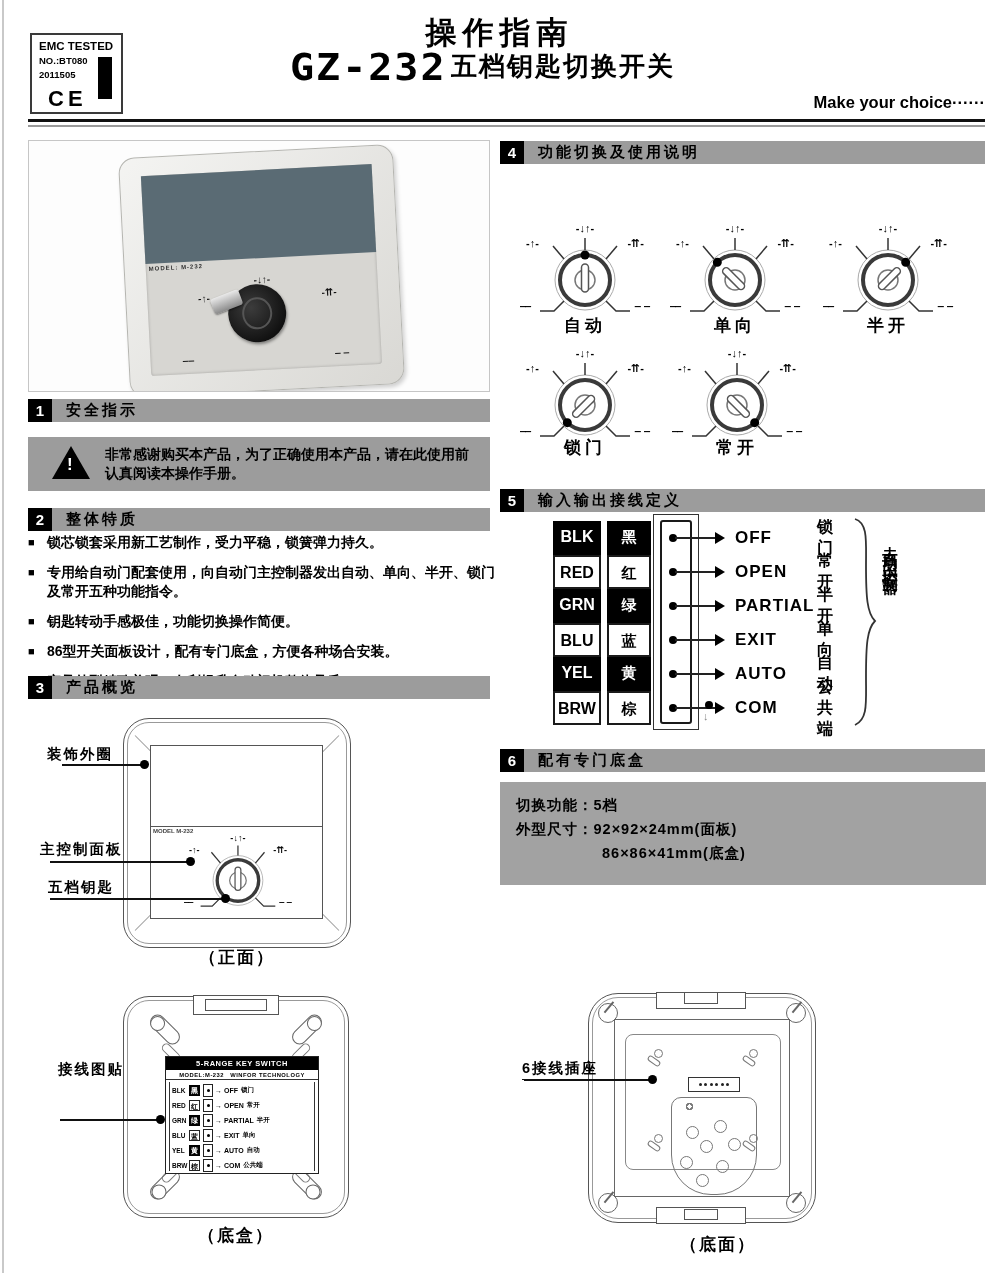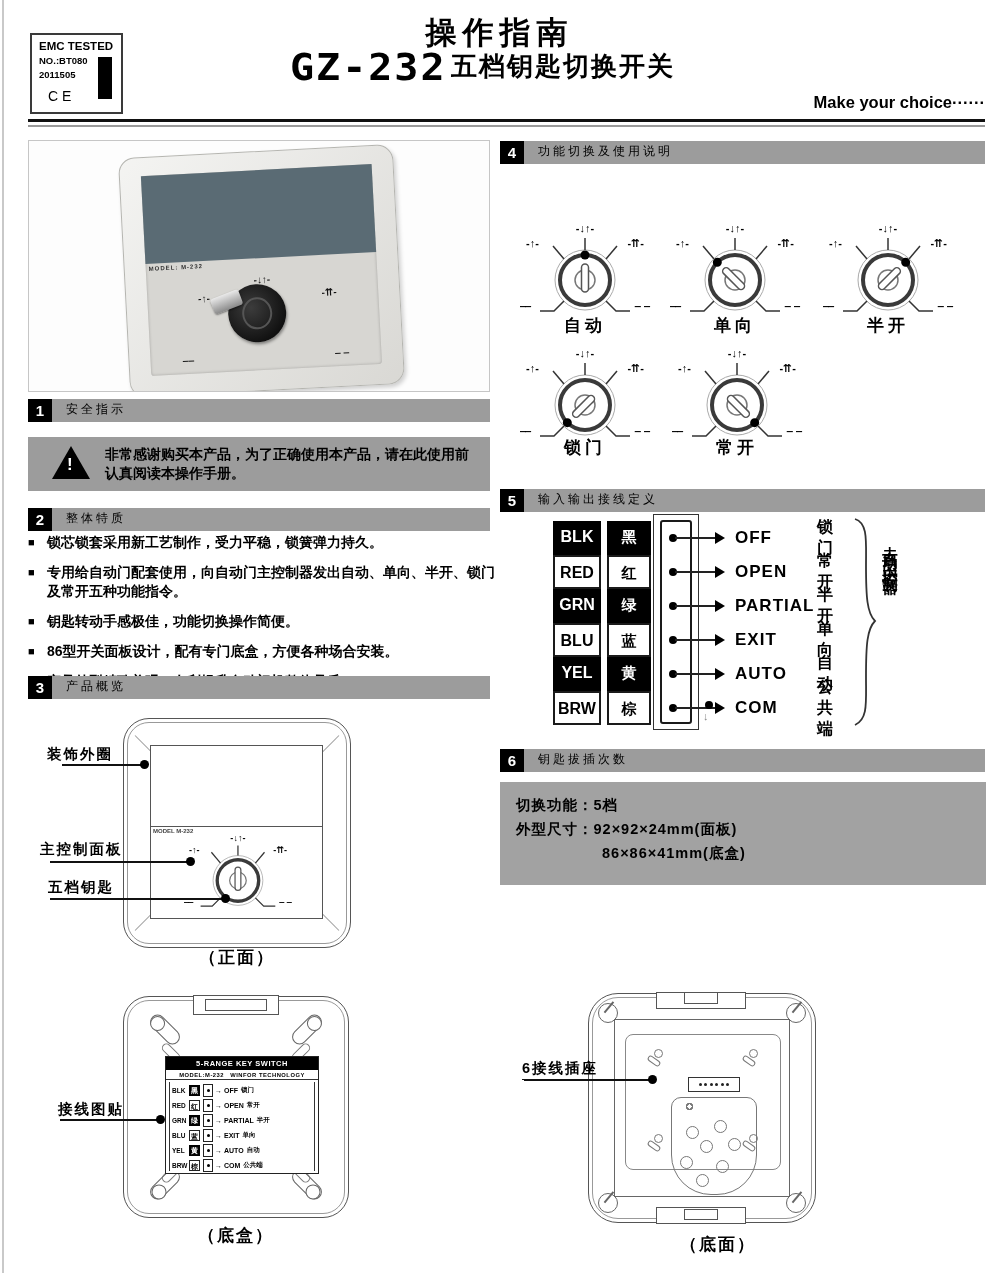--- a/index.html
+++ b/index.html
@@ -9,33 +9,33 @@
   .abs { position:absolute; }
 
   
   .page-edge { left:2px; top:0; width:2px; height:1273px; background:#c9c9c9; }
 
   
   .emc-box { left:30px; top:33px; width:93px; height:81px; border:2px solid #3a3a3a; background:#fff; padding:5px 0 0 7px; }
   .emc-l1 { font-size:11.5px; font-weight:bold; letter-spacing:0px; }
   .emc-l2,.emc-l3 { font-size:9.5px; font-weight:bold; margin-top:3px; }
   .emc-bar { position:absolute; right:9px; top:22px; width:14px; height:42px; background:#000; }
-  .emc-ce { position:absolute; left:16px; bottom:8px; font-size:14px; letter-spacing:4px; font-weight:400; }
+  .emc-ce { position:absolute; left:16px; bottom:0; font-size:22px; letter-spacing:4px; font-weight:700; }
   .doc-title { left:0; top:12px; width:999px; text-align:center; font-size:31px; font-weight:bold; letter-spacing:6px; }
   .model-line { left:290px; top:44px; width:600px; height:44px; }
   .model-logo { display:inline-block; font-size:40px; font-weight:900; letter-spacing:2px; transform:scaleY(0.92); font-family:"DejaVu Sans Mono","Liberation Mono",monospace; }
   .model-sub { display:inline-block; font-size:26px; font-weight:bold; letter-spacing:2px; vertical-align:6px; }
   .tagline { left:600px; top:93px; width:385px; text-align:right; font-size:16.5px; font-weight:bold; }
   .rule-black { left:28px; top:119px; width:957px; height:3px; background:#111; }
   .rule-gray  { left:28px; top:125px; width:957px; height:2px; background:#9a9a9a; }
 
   
   .sec-bar { height:23px; background:#9c9c9c; }
   .sec-num { position:absolute; left:0; top:0; width:24px; height:23px; background:#000; color:#fff; font-size:15px; font-weight:bold; text-align:center; line-height:23px; }
-  .sec-title { position:absolute; left:38px; top:2px; font-size:12px; font-weight:normal; letter-spacing:3px; }
+  .sec-title { position:absolute; left:38px; top:2px; font-size:15px; font-weight:bold; letter-spacing:3px; }
 
   
   .photo-box { left:28px; top:140px; width:462px; height:252px; border:1px solid #c6c6c6; background:#fdfdfd; overflow:hidden; }
   .panel { position:absolute; left:95px; top:10px; width:275px; height:240px; transform:rotate(-3deg); background:linear-gradient(135deg,#f4f4f2,#d9d8d4); border:1px solid #b5b5b0; border-radius:16px; box-shadow:2px 3px 4px rgba(0,0,0,0.18); }
   .panel-face { position:absolute; left:21px; top:18px; right:21px; bottom:20px; background:#d7d6d2; border-radius:3px; box-shadow:inset 0 0 3px rgba(0,0,0,0.25); }
   .panel-window { position:absolute; left:0; top:0; right:0; height:44%; background:#5a6b74; }
   .panel-model { position:absolute; left:3px; top:45%; font-size:6px; font-weight:bold; color:#333; letter-spacing:1px; }
   .pm { position:absolute; font-size:10px; font-weight:bold; color:#111; }
   .panel-key { position:absolute; left:50%; top:69%; width:58px; height:58px; margin-left:-36px; margin-top:-24px; background:radial-gradient(circle at 40% 40%,#3c3c3c,#000); border-radius:50%; box-shadow:1px 2px 3px rgba(0,0,0,0.4); }
   .panel-key-in { position:absolute; left:14px; top:13px; width:30px; height:32px; border:2px solid #555; border-radius:50%; }
@@ -444,21 +444,21 @@
     <div class="gnd-arrow">↓</div>
 
     <svg class="brace-svg" width="24" height="212" viewBox="0 0 24 212">
       <path d="M2,2 C15,6 13,24 13,48 C13,80 14,96 22,104 C14,112 13,128 13,160 C13,186 15,202 2,208" fill="none" stroke="#333" stroke-width="1.8"></path>
     </svg>
     <div class="dest-text">去自动门主控制器</div>
   </div>
 
   <div class="abs sec-bar" style="left:500px;top:749px;width:485px;">
     <div class="sec-num">6</div>
-    <div class="sec-title">钥匙拔插次数</div>
+    <div class="sec-title">配有专门底盒</div>
   </div>
   <div class="abs specs-box">
     <div class="spec-line">切换功能：5档</div>
     <div class="spec-line">外型尺寸：92×92×24mm(面板)</div>
     <div class="spec-line spec-indent">86×86×41mm(底盒)</div>
   </div>
 
   <div class="abs bbox">
     <div class="bbox-outer"></div>
     <div class="bbox-outer2"></div>
@@ -521,21 +521,21 @@
           <span class="scode">BRW</span>
           <span class="scn slight">棕</span>
           <span class="sconn"></span>
           <span class="sarr">→</span>
           <span class="ssig">COM</span>
           <span class="sfunc">公共端</span>
         </div>
       </div>
     </div>
   </div>
-  <div class="dlabel" style="left:58px;top:1100px;">接线图贴</div>
+  <div class="dlabel" style="left:58px;top:1060px;">接线图贴</div>
   <div class="leader" style="left:60px;top:1119px;width:100px;"></div>
   <div class="leader-dot" style="left:156px;top:1115px;"></div>
   <div class="caption" style="left:123px;top:1224px;width:226px;text-align:center;">（底盒）</div>
 
   <div class="abs bface">
     <div class="bface-outer"></div>
     <div class="bface-outer2"></div>
     <div class="tab" style="left:68px;top:-1px;width:90px;height:17px;"></div>
     <div class="tab" style="left:96px;top:-1px;width:34px;height:12px;"></div>
     <div class="tab" style="left:68px;bottom:-1px;width:90px;height:17px;"></div>

